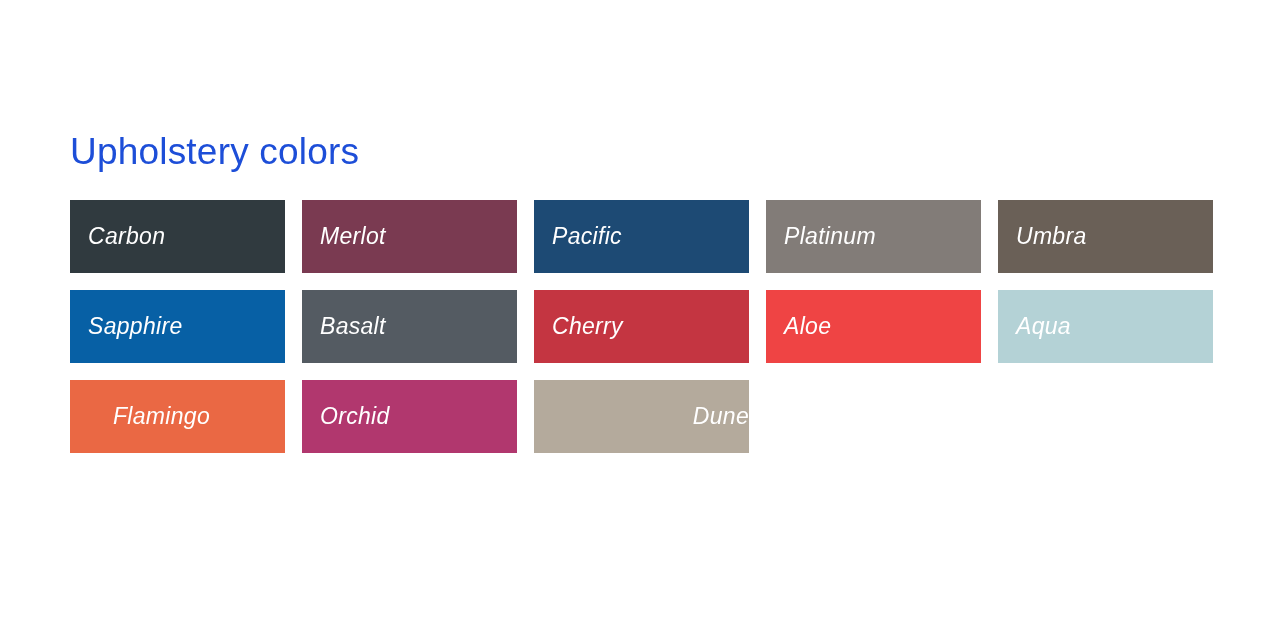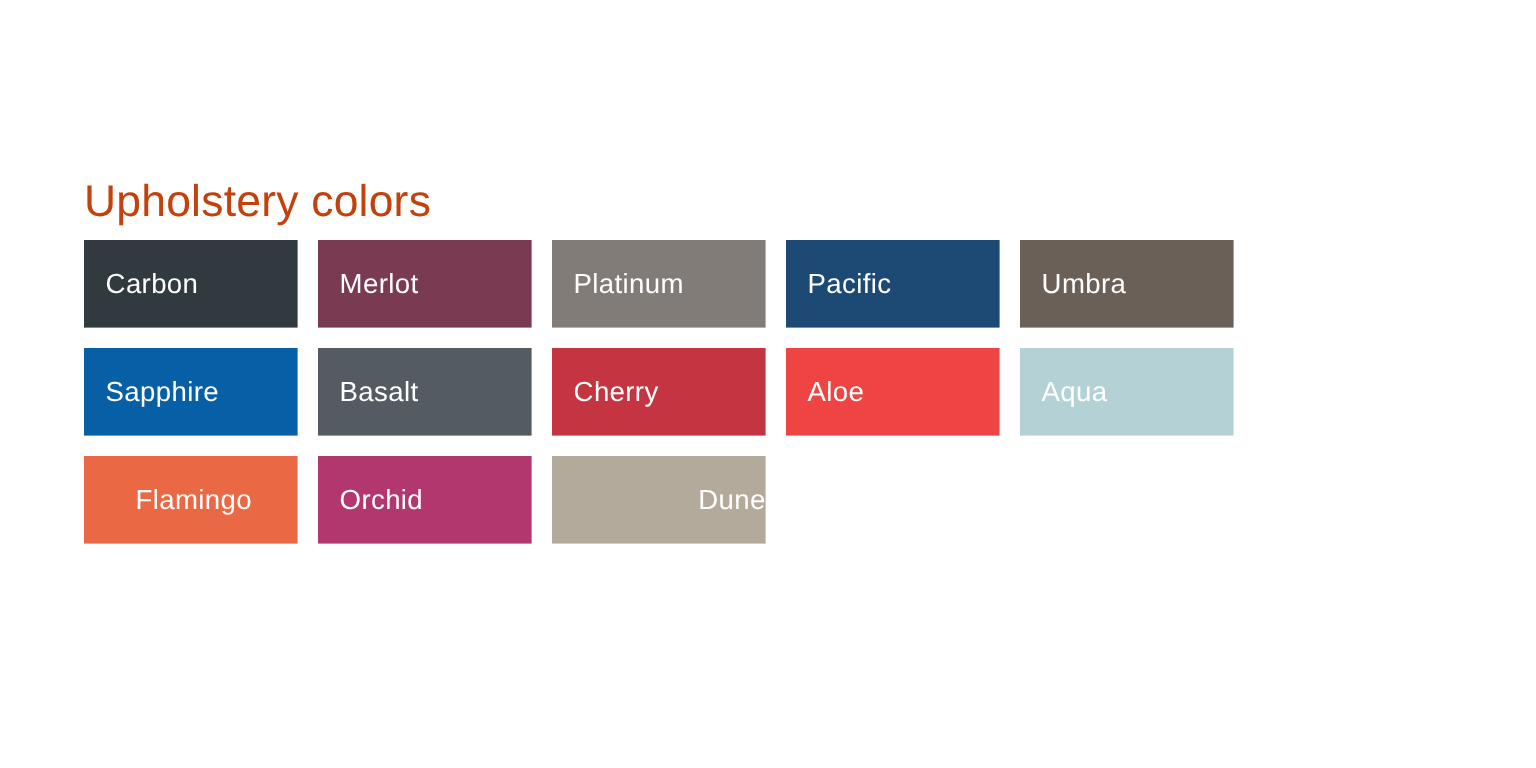--- a/index.html
+++ b/index.html
@@ -38,57 +38,58 @@
     position: absolute;
     left: 70px;
     top: 200px;
     width: 1145px;
     display: flex;
     flex-wrap: wrap;
     gap: 17px 17px;
   }
 
   .swatch {
-    width: 178px;
+    width: 215px;
     height: 73px;
     box-sizing: border-box;
     display: flex;
     align-items: center;
     position: relative;
+    font-style: italic;
   }
 
   .swatch-label {
     font-size: 23px;
     font-weight: 300;
     letter-spacing: 0.3px;
     color: #ffffff;
     padding-left: 18px;
     line-height: 1;
     white-space: nowrap;
   }
 </style>
 </head>
 <body style="background-color: rgb(255, 255, 255);">
 
 <div class="slide">
 
-  <div class="slide-title" style="color: #c2410c; margin-top: 16px;">Upholstery colors</div>
+  <div class="slide-title" style="color: #1d4ed8;">Upholstery colors</div>
 
   <div class="swatch-grid">
       <div class="swatch" style="background-color: rgb(48, 58, 63);">
         <span class="swatch-label" style="color: rgb(255, 255, 255);">Carbon</span>
       </div>
       <div class="swatch" style="background-color: rgb(122, 58, 81);">
         <span class="swatch-label" style="color: rgb(255, 255, 255);">Merlot</span>
       </div>
+      <div class="swatch" style="background-color: rgb(29, 74, 116);">
+        <span class="swatch-label" style="color: rgb(255, 255, 255);">Pacific</span>
+      </div>
       <div class="swatch" style="background-color: rgb(130, 124, 120);">
         <span class="swatch-label" style="color: rgb(255, 255, 255);">Platinum</span>
-      </div>
-      <div class="swatch" style="background-color: rgb(29, 74, 116);">
-        <span class="swatch-label" style="color: rgb(255, 255, 255);">Pacific</span>
       </div>
       <div class="swatch" style="background-color: rgb(106, 96, 87);">
         <span class="swatch-label" style="color: rgb(255, 255, 255);">Umbra</span>
       </div>
       <div class="swatch" style="background-color: rgb(7, 96, 165);">
         <span class="swatch-label" style="color: rgb(255, 255, 255);">Sapphire</span>
       </div>
       <div class="swatch" style="background-color: rgb(84, 91, 98);">
         <span class="swatch-label" style="color: rgb(255, 255, 255);">Basalt</span>
       </div>

